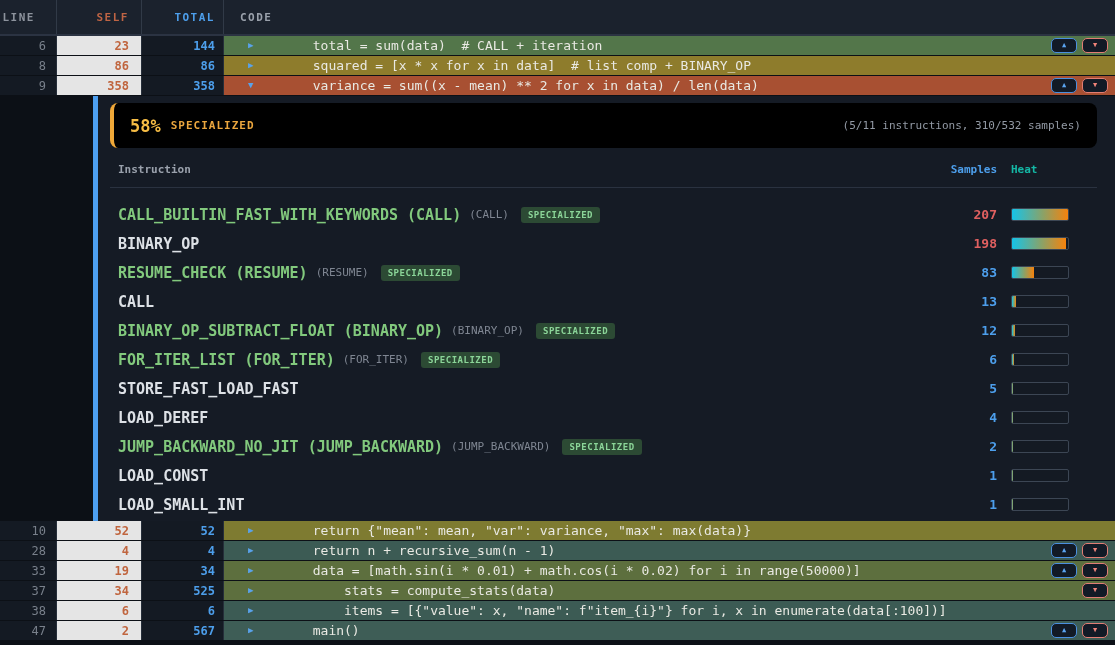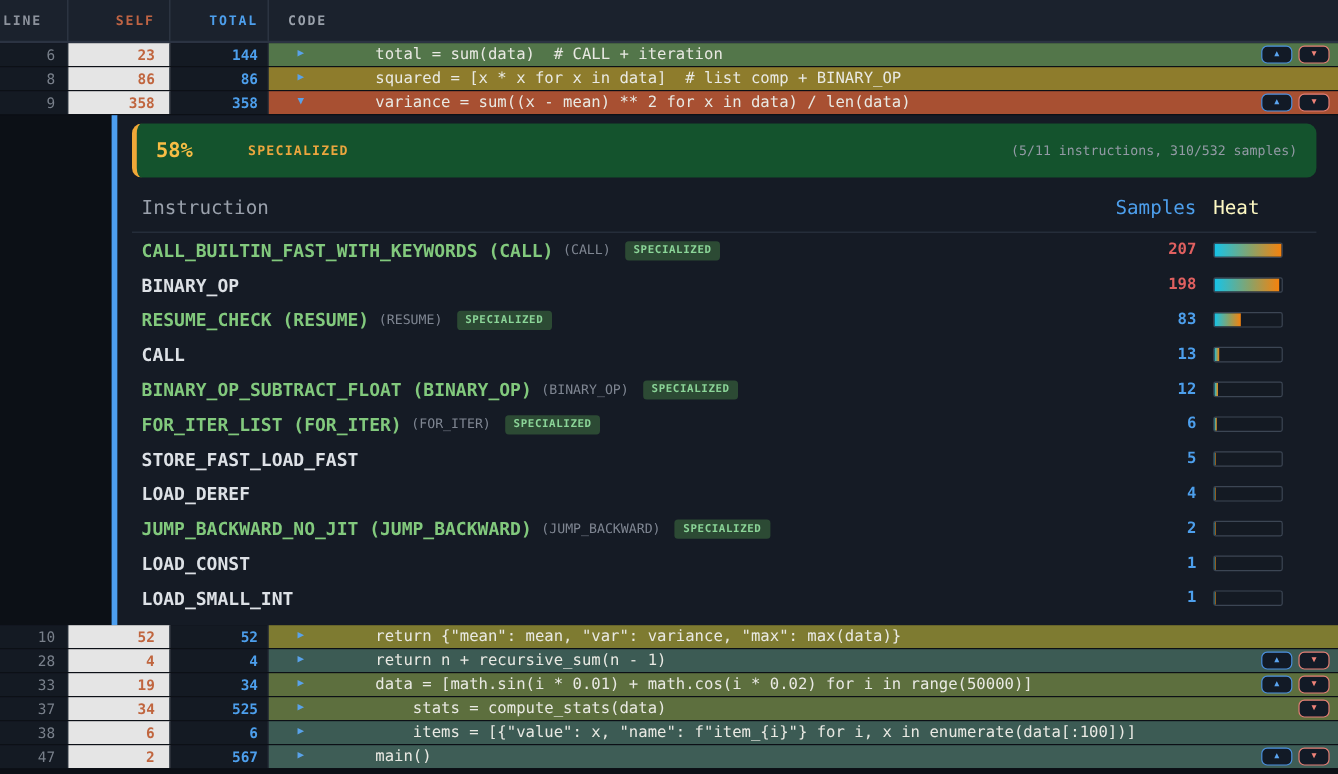--- a/index.html
+++ b/index.html
@@ -51,37 +51,37 @@
   .btn.down { border:1.5px solid #e27d74; color:#ef8379; }
 
   
   .detail { height:425px; flex:0 0 425px; display:flex; }
   .detail-spacer { flex:0 0 93px; background:#0c1016; }
   .detail-accent { flex:0 0 5px; background:#4d9ff0; }
   .detail-content { flex:1; background:#151b25; min-width:0; }
 
   .banner {
     margin:7px 18px 0 12px; height:45px;
-    background:#14532d; border-left:4px solid #f0a838; border-radius:8px;
-    display:flex; align-items:center; padding:0 16px;gap:36px;
+    background:#000000; border-left:4px solid #f0a838; border-radius:8px;
+    display:flex; align-items:center; padding:0 16px;
   }
   .pct { font-size:17px; font-weight:bold; color:#f7bd45; }
   .pct-label { margin-left:10px; font-size:11px; font-weight:bold; color:#eba63e; letter-spacing:1px; }
   .summary { margin-left:auto; font-size:11px; color:#939aa5; }
 
   .ins-head {
-    margin:15px 18px 0 12px;
+    margin:15px 18px 12px 12px;
     display:grid; grid-template-columns:1fr 110px 86px; align-items:center;
     padding:0 0 11px 8px;
     border-bottom:1px solid #2a3240;
-    font-size:16px; font-weight:normal;
+    font-size:11px; font-weight:bold;
   }
   .ins-head .ih-instruction { color:#9aa1ac; }
   .ins-head .ih-samples { color:#4d9fec; text-align:right; padding-right:14px; }
-  .ins-head .ih-heat { color:#fef9c3; }
+  .ins-head .ih-heat { color:#14b8a6; }
 
   .irow {
     margin:0 18px 0 12px; height:29px;
     display:grid; grid-template-columns:1fr 110px 86px; align-items:center;
     padding-left:8px;
   }
   .i-name { display:flex; align-items:center; min-width:0; }
   .iname { font-size:15px; font-weight:bold; color:#dde1e6; white-space:nowrap; }
   .iname.spec { color:#82c97d; }
   .ibase { margin-left:8px; font-size:11px; color:#7f8692; white-space:nowrap; }

